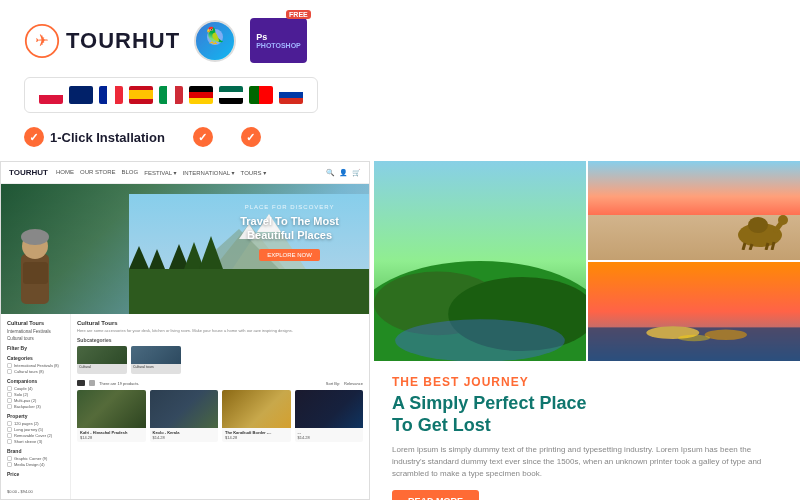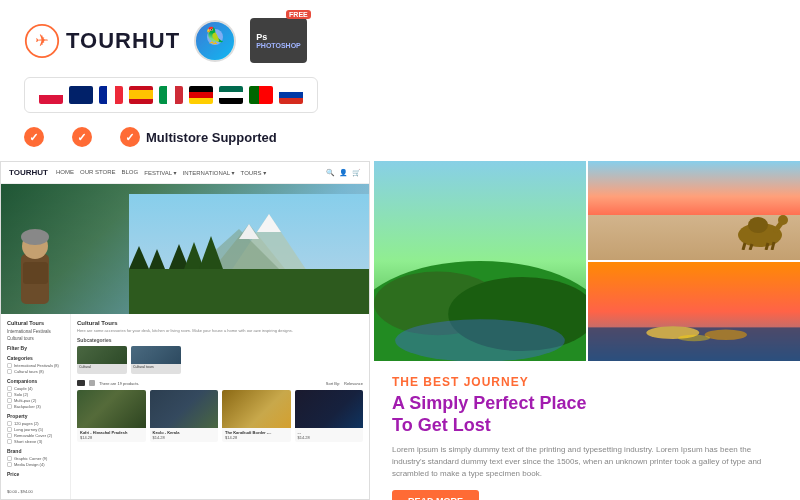--- a/index.html
+++ b/index.html
@@ -57,21 +57,21 @@
       border-radius: 50%;
       background: linear-gradient(135deg, #3a7bd5, #00d2ff);
       display: flex;
       align-items: center;
       justify-content: center;
       overflow: hidden;
       border: 2px solid #ddd;
     }
 
     .ps-badge {
-      background: #404040;
+      background: #4c1d95;
       color: #fff;
       font-size: 9px;
       font-weight: 700;
       padding: 14px 6px;
       border-radius: 4px;
       position: relative;
     }
     .ps-badge::after {
       content: 'FREE';
       position: absolute;
@@ -472,21 +472,21 @@
       color: #ff6b35;
       font-weight: 600;
       letter-spacing: 1px;
       text-transform: uppercase;
       margin-bottom: 4px;
     }
 
     .bottom-title {
       font-size: 18px;
       font-weight: 800;
-      color: #a21caf;
+      color: #0f766e;
       line-height: 1.2;
       margin-bottom: 8px;
     }
 
     .bottom-desc {
       font-size: 8px;
       color: #888;
       line-height: 1.5;
       margin-bottom: 10px;
     }
@@ -551,27 +551,27 @@
       <span class="flag flag-it" title="Italian"></span>
       <span class="flag flag-de" title="German"></span>
       <span class="flag flag-ae" title="Arabic"></span>
       <span class="flag flag-pt" title="Portuguese"></span>
       <span class="flag flag-ru" title="Russian"></span>
     </div>
 
     <div class="features-row">
       <div class="feature-item">
         <div class="check-circle">✓</div>
+        <span>1-Click Installation</span>
       </div>
       <div class="feature-item">
         <div class="check-circle">✓</div>
       </div>
       <div class="feature-item">
         <div class="check-circle">✓</div>
-        <span>Multistore Supported</span>
       </div>
     </div>
   </div>
 
   <div class="bottom-section">
 
     <div class="store-preview">
 
       <div class="store-nav">
         <span class="store-nav-logo">TOURHUT</span>
@@ -625,20 +625,25 @@
 
             <rect x="8" y="30" width="28" height="50" rx="5" fill="#6B4C2A"></rect>
 
             <ellipse cx="22" cy="22" rx="13" ry="13" fill="#c4a070"></ellipse>
             <ellipse cx="22" cy="13" rx="14" ry="8" fill="#888"></ellipse>
 
             <rect x="10" y="38" width="25" height="22" rx="3" fill="#5a3e1e" opacity="0.6"></rect>
           </svg>
         </div>
 
+        <div class="hero-text">
+          <div class="hero-subtitle">PLACE FOR DISCOVERY</div>
+          <div class="hero-title">Travel To The Most<br>Beautiful Places</div>
+          <div class="hero-btn">EXPLORE NOW</div>
+        </div>
       </div>
 
       <div class="store-content">
 
         <div class="store-sidebar">
           <div class="sidebar-section-title">Cultural Tours</div>
           <a class="sidebar-link">International Festivals</a>
           <a class="sidebar-link">Cultural tours</a>
 
           <div class="sidebar-filter-label">Filter By</div>

